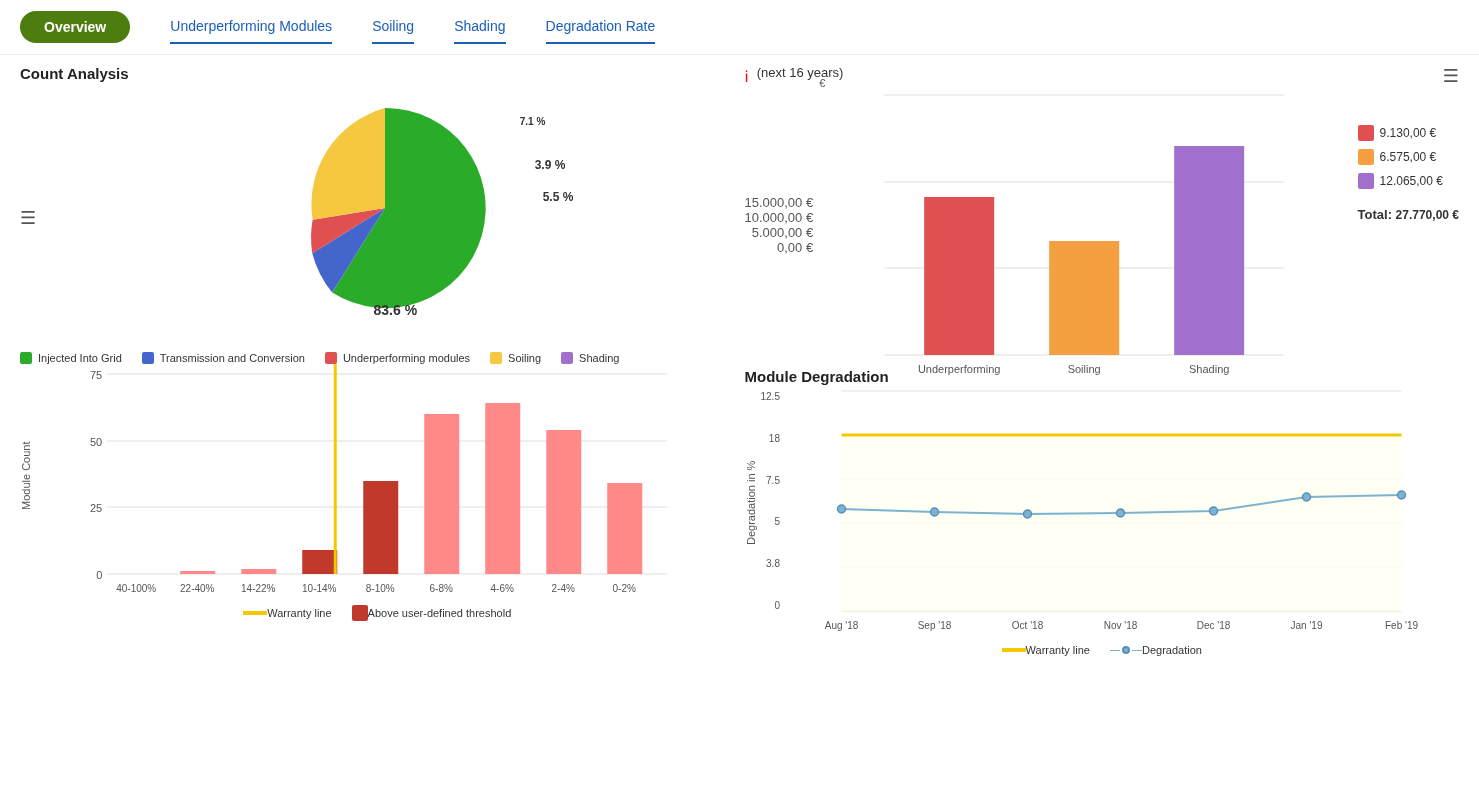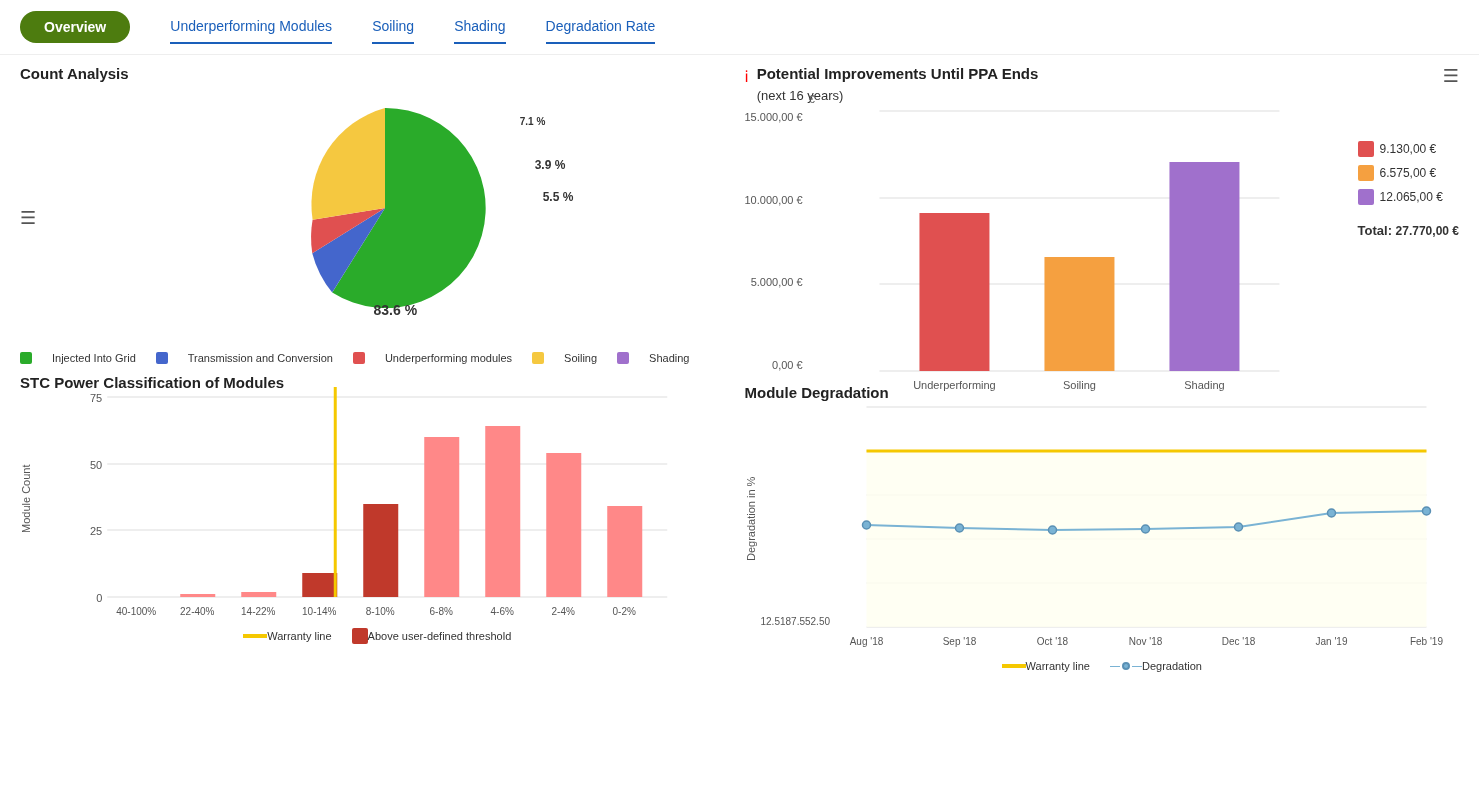--- a/index.html
+++ b/index.html
@@ -20,21 +20,21 @@
     .section-title { font-size: 15px; font-weight: bold; margin-bottom: 6px; color: #222; }
 
     
     .pie-section { position: relative; }
 
     
     .pie-svg { width: 220px; height: 220px; }
 
     
     .legend { display: flex; flex-wrap: wrap; gap: 6px 20px; margin-top: 4px; font-size: 11px; }
-    .legend-item { display: flex; align-items: center; gap: 20px; }
+    .legend-item { display: flex; align-items: center; gap: 6px; }
     .legend-dot { width: 12px; height: 12px; border-radius: 2px; flex-shrink: 0; }
 
     
     .hamburger { font-size: 18px; color: #555; cursor: pointer; }
 
     
     .potential-section { }
     .bar-legend-right { display: flex; flex-direction: column; gap: 8px; font-size: 12px; padding-left: 8px; padding-top: 30px; }
     .bar-legend-item { display: flex; align-items: center; gap: 6px; }
     .bar-legend-color { width: 16px; height: 16px; border-radius: 2px; flex-shrink: 0; }
@@ -111,21 +111,20 @@
           <span>Soiling</span>
         </div>
         <div class="legend-item">
           <div class="legend-dot" style="background:#a070cc;"></div>
           <span>Shading</span>
         </div>
       </div>
     </div>
 
     <div class="stc-section">
-      <div class="section-title">STC Power Classification of Modules</div>
       <div style="display:flex; gap:4px;">
 
         <div style="writing-mode:vertical-rl; transform:rotate(180deg); font-size:11px; color:#555; text-align:center; width:16px;">Module Count</div>
 
         <div style="flex:1; position:relative;">
           
           <svg width="100%" height="200" viewBox="0 0 560 200" style="overflow:visible;">
 
             <line x1="0" y1="0" x2="560" y2="0" stroke="#ddd" stroke-width="1"></line>
             <line x1="0" y1="67" x2="560" y2="67" stroke="#ddd" stroke-width="1"></line>
@@ -184,30 +183,29 @@
 
   </div>
 
   <div class="right">
 
     <div class="potential-section">
       <div style="display:flex; align-items:flex-start; gap:8px; justify-content:space-between;">
         <div style="display:flex; gap:8px; align-items:flex-start;">
           <span style="color:red; font-size:16px;">ℹ</span>
           <div>
-            <div class="section-title">Potential Improvements Until PPA Ends</div>
             <div style="font-size:13px;">(next 16 years)</div>
           </div>
         </div>
         <span class="hamburger">☰</span>
       </div>
 
       <div style="display:flex; margin-top:8px;">
 
-        <div style="display:flex; flex-direction:column; justify-content:space-between; align-items:flex-end; padding-right:6px; height:260px; font-size:11px; color:#555;">
+        <div style="display:flex; flex-direction:column; justify-content:center; align-items:flex-end; padding-right:6px; height:260px; font-size:13px; color:#555;">
           <span>15.000,00 €</span>
           <span>10.000,00 €</span>
           <span>5.000,00 €</span>
           <span>0,00 €</span>
         </div>
 
         <div style="position:relative; flex:1;">
           <div style="font-size:11px; color:#555; position:absolute; top:-18px; left:0;">€</div>
           <svg width="100%" height="260" viewBox="0 0 400 260" style="overflow:visible;">
 
@@ -248,26 +246,26 @@
         </div>
       </div>
     </div>
 
     <div class="deg-section">
       <div class="section-title">Module Degradation</div>
       <div style="display:flex; margin-top:6px;">
 
         <div style="writing-mode:vertical-rl; transform:rotate(180deg); font-size:11px; color:#555; text-align:center; width:16px;">Degradation in %</div>
 
-        <div style="display:flex; flex-direction:row; justify-content:space-between; align-items:flex-end; padding-right:4px; height:220px; font-size:10px; color:#555;">
+        <div style="display:flex; flex-direction:column; justify-content:space-between; align-items:flex-end; padding-right:4px; height:220px; font-size:10px; color:#555;">
           <span>12.5</span>
           <span>18</span>
           <span>7.5</span>
           <span>5</span>
-          <span>2.5</span>
+          <span>3.8</span>
           <span>0</span>
         </div>
 
         <div style="flex:1; position:relative;">
           <svg width="100%" height="220" viewBox="0 0 560 220" style="overflow:visible;">
 
             <line x1="0" y1="0" x2="560" y2="0" stroke="#ddd" stroke-width="1"></line>
             <line x1="0" y1="44" x2="560" y2="44" stroke="#ddd" stroke-width="1"></line>
             <line x1="0" y1="88" x2="560" y2="88" stroke="#ddd" stroke-width="1"></line>
             <line x1="0" y1="132" x2="560" y2="132" stroke="#ddd" stroke-width="1"></line>

